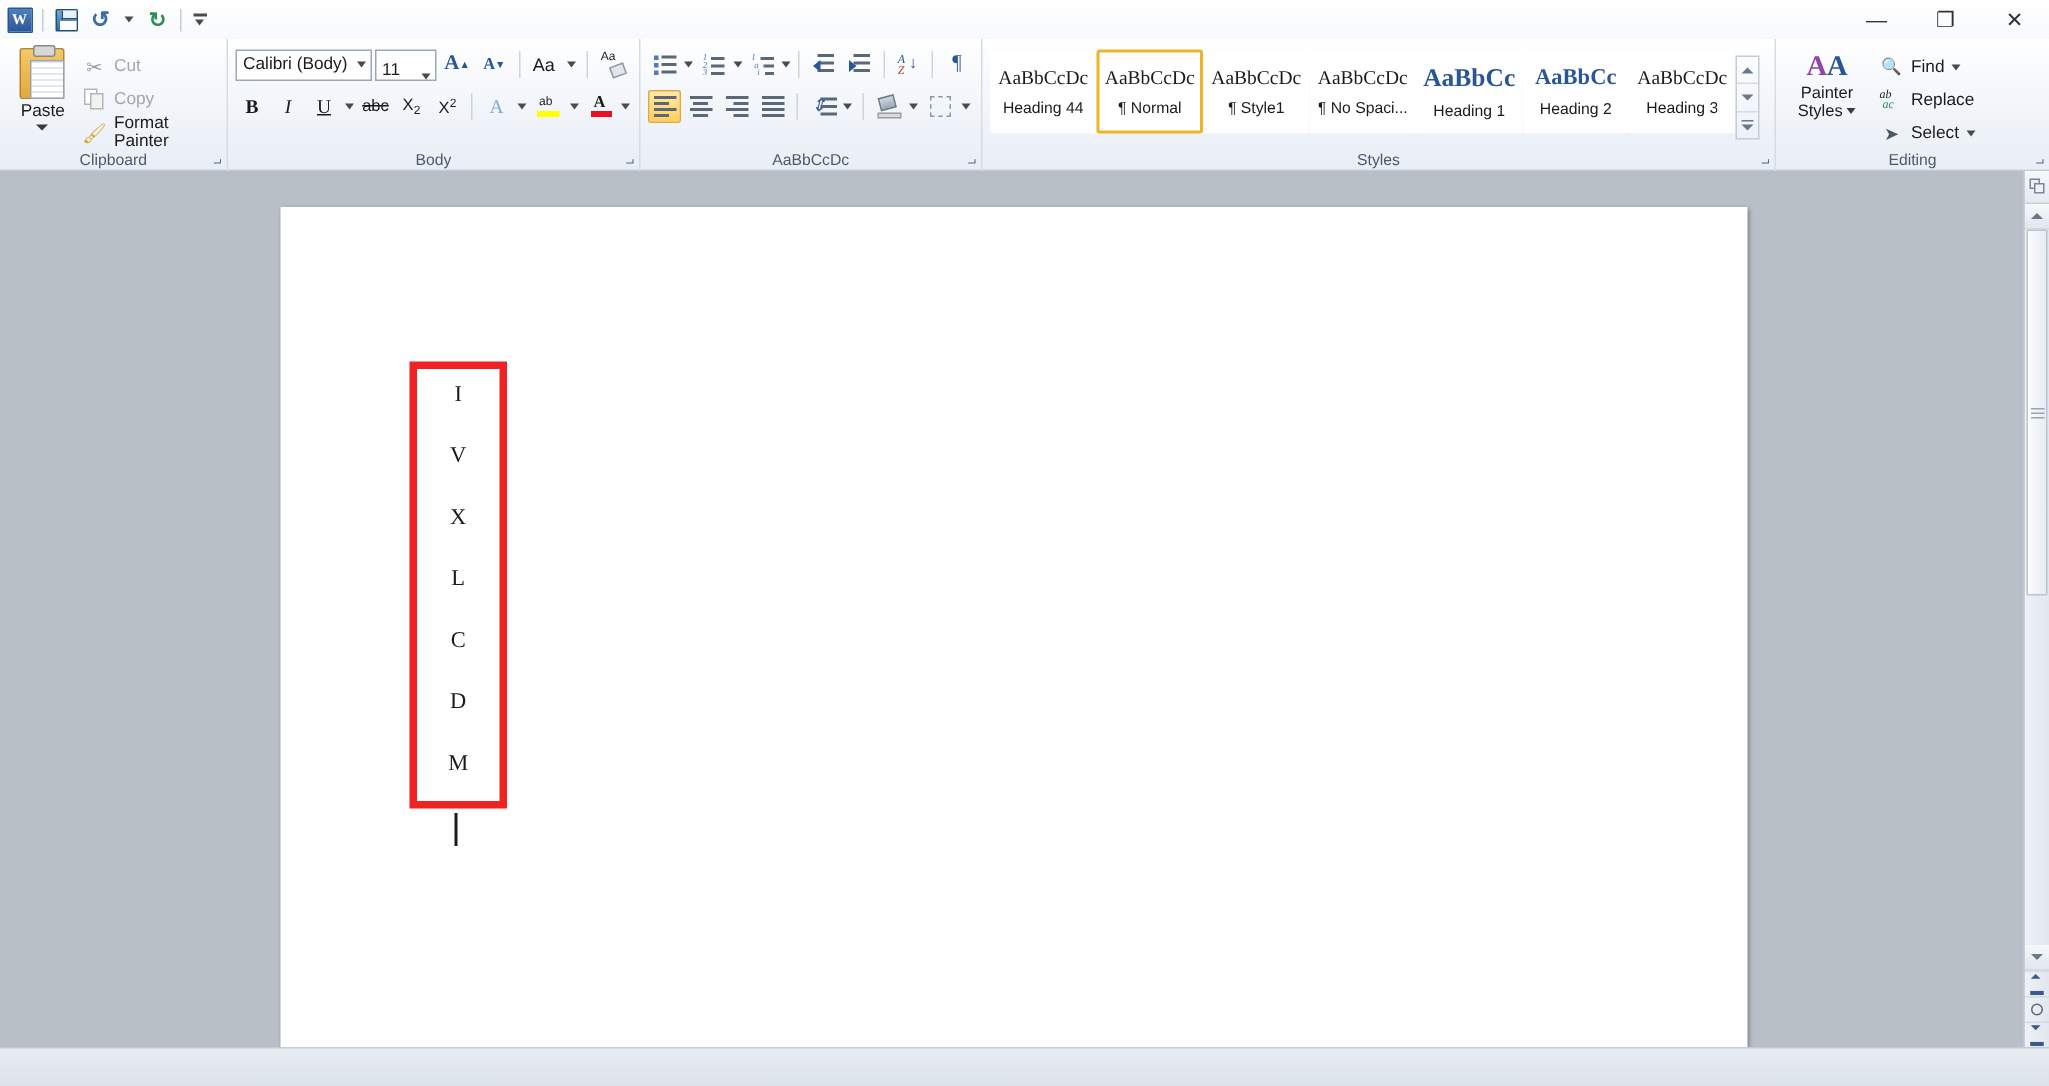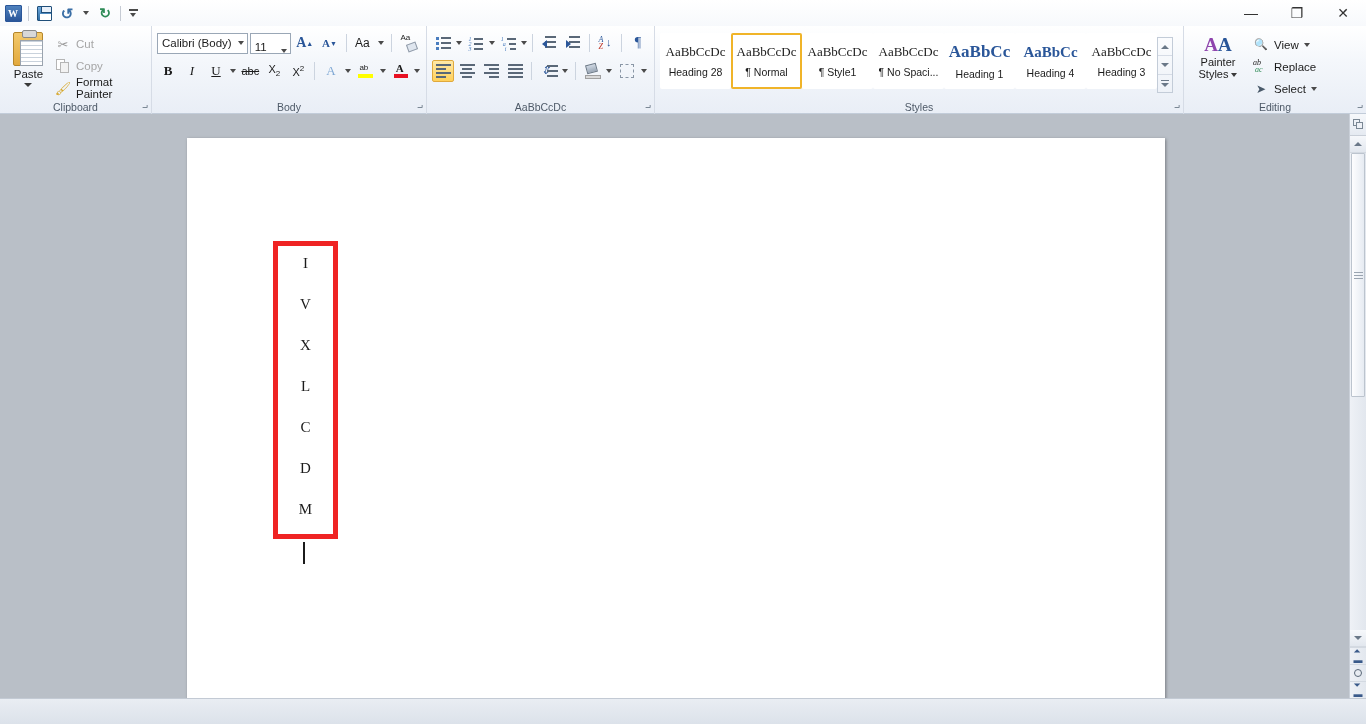--- a/index.html
+++ b/index.html
@@ -696,41 +696,41 @@
           </div>
       </div>
       <div class="group-label">AaBbCcDc</div>
       <div class="dlg-launcher"></div>
     </div>
 
     <div class="group g-styles">
       <div class="stylelist">
         <div class="stylebox">
           <div class="prev">AaBbCcDc</div>
-          <div class="nm">Heading 28</div>
+          <div class="nm">Heading 44</div>
         </div>
         <div class="stylebox sel">
           <div class="prev">AaBbCcDc</div>
           <div class="nm">¶ Normal</div>
         </div>
         <div class="stylebox">
           <div class="prev">AaBbCcDc</div>
           <div class="nm">¶ Style1</div>
         </div>
         <div class="stylebox">
           <div class="prev">AaBbCcDc</div>
           <div class="nm">¶ No Spaci...</div>
         </div>
         <div class="stylebox h1">
           <div class="prev">AaBbCc</div>
           <div class="nm">Heading 1</div>
         </div>
         <div class="stylebox h2">
           <div class="prev">AaBbCc</div>
-          <div class="nm">Heading 4</div>
+          <div class="nm">Heading 2</div>
         </div>
         <div class="stylebox h3">
           <div class="prev">AaBbCcDc</div>
           <div class="nm">Heading 3</div>
         </div>
         <div class="stylescroll">
           <div class="ssbtn">
               <div class="up-t"></div>
             </div>
           <div class="ssbtn">
@@ -753,21 +753,21 @@
         <div class="cs-ico"><span class="p">A</span><span class="b">A</span></div>
         <div class="cs-lbl">
           <span>Painter</span><br>
           <span>Styles</span><span class="cr"></span>
         </div>
         <div class="dlg-launcher"></div>
       </div>
       <div class="editlist">
         <div class="edit-item">
           <span class="ico16 find-ico">🔍</span>
-          <span class="lbl">View</span>
+          <span class="lbl">Find</span>
           <span class="tinycaret"></span>
         </div>
         <div class="edit-item">
           <span class="ico16">
               <span class="replace-ico">
                 <i class="t">ab</i>
                 <i class="b">ac</i>
               </span>
             </span>
           <span class="lbl">Replace</span>

